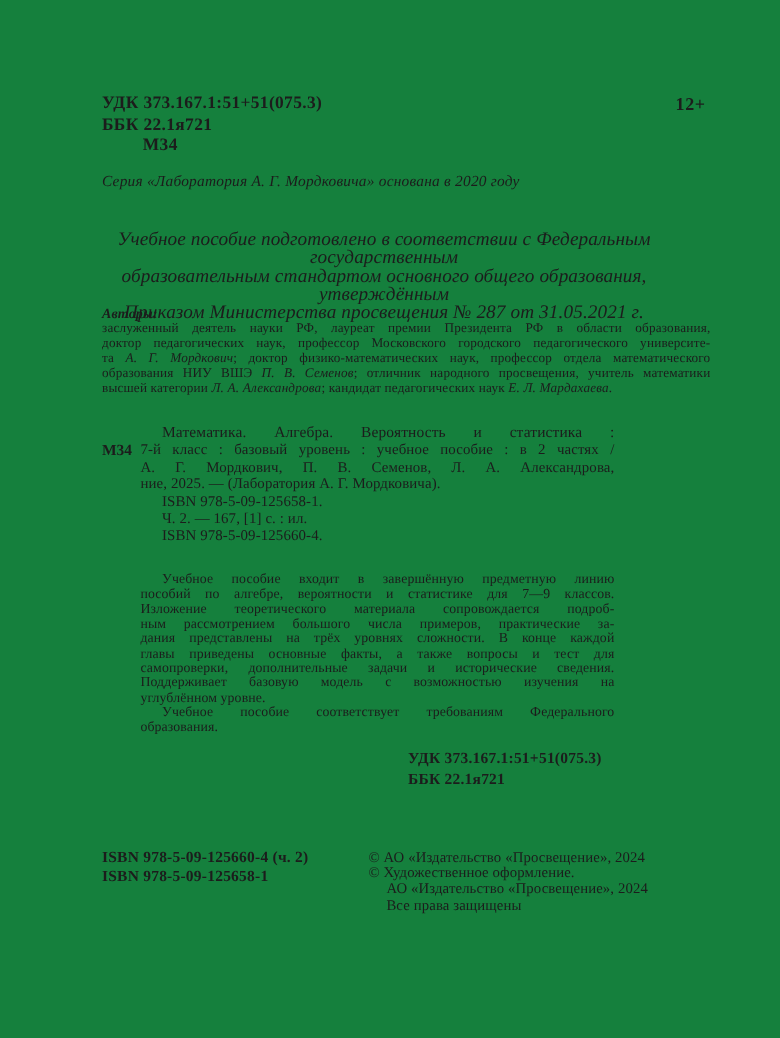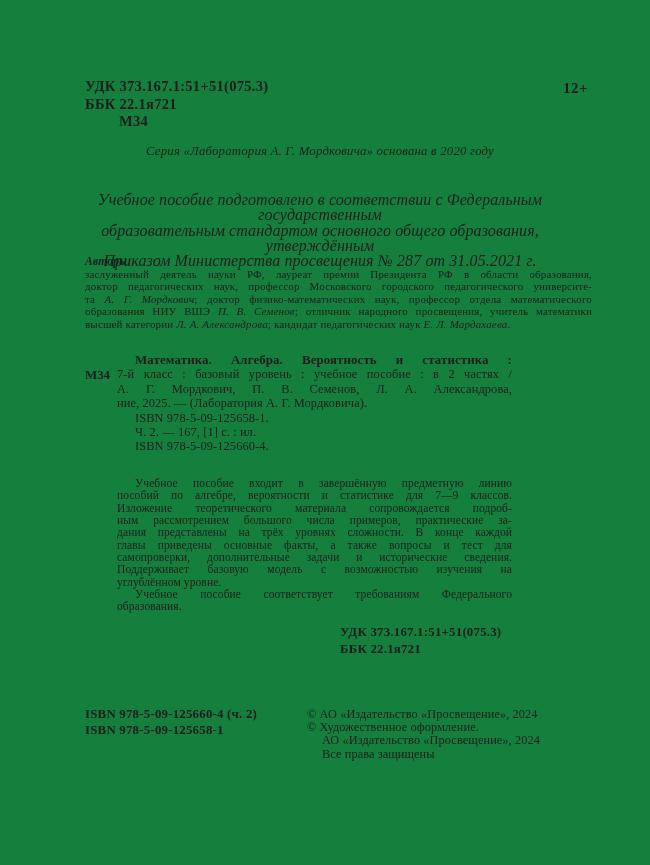--- a/index.html
+++ b/index.html
@@ -13,38 +13,38 @@
     overflow: hidden;
   }
   .abs { position: absolute; }
 
   
   .top-codes { left: 85px; top: 78px; font-weight: 700; font-size: 14.5px; line-height: 17.5px; letter-spacing: 0.3px; }
   .ind34 { padding-left: 34px; }
   .age-mark { left: 563px; top: 80px; font-weight: 700; font-size: 15px; letter-spacing: 0.5px; }
 
   
-  .series-note { left: 85px; top: 144px; width: 470px; text-align: center; font-style: italic; font-size: 12.8px; letter-spacing: 0.2px; }
+  .series-note { left: 85px; top: 144px; width: 470px; font-style: italic; font-size: 12.8px; letter-spacing: 0.2px; }
   .fgos-note { left: 85px; top: 192px; width: 470px; font-style: italic; font-size: 16px; line-height: 15.3px; letter-spacing: 0.1px; }
   .center-lines > div { text-align: center; }
 
   
   .authors-block { left: 85px; top: 255px; width: 507px; font-size: 11px; line-height: 12.4px; letter-spacing: 0.15px; }
   .authors-heading { font-weight: 700; font-style: italic; font-size: 11.6px; line-height: 13px; }
   .it { font-style: italic; }
 
   
   .jlines > div { text-align: justify; text-align-last: justify; }
   .jlines > div:last-child { text-align-last: left; }
   .force-justify { text-align: justify; text-align-last: justify; }
   .ind { padding-left: 18px; }
 
   
   .bib-block { left: 117px; top: 353px; width: 395px; font-size: 12.4px; line-height: 14.4px; letter-spacing: 0.1px; }
-  .bib-title { font-weight: 700; font-size: 12.9px; }
+  .bib-title { font-weight: 400; font-size: 12.9px; }
   .m34-hang { left: 85px; top: 368px; font-weight: 700; font-size: 12.9px; line-height: 14.4px; }
   .detail-lines > div { padding-left: 18px; }
 
   
   .annotation { left: 117px; top: 477px; width: 395px; font-size: 11.5px; line-height: 12.35px; letter-spacing: 0.1px; }
 
   
   .bottom-codes { left: 340px; top: 624px; font-weight: 700; font-size: 12.9px; line-height: 16.5px; letter-spacing: 0.2px; }
 
   

